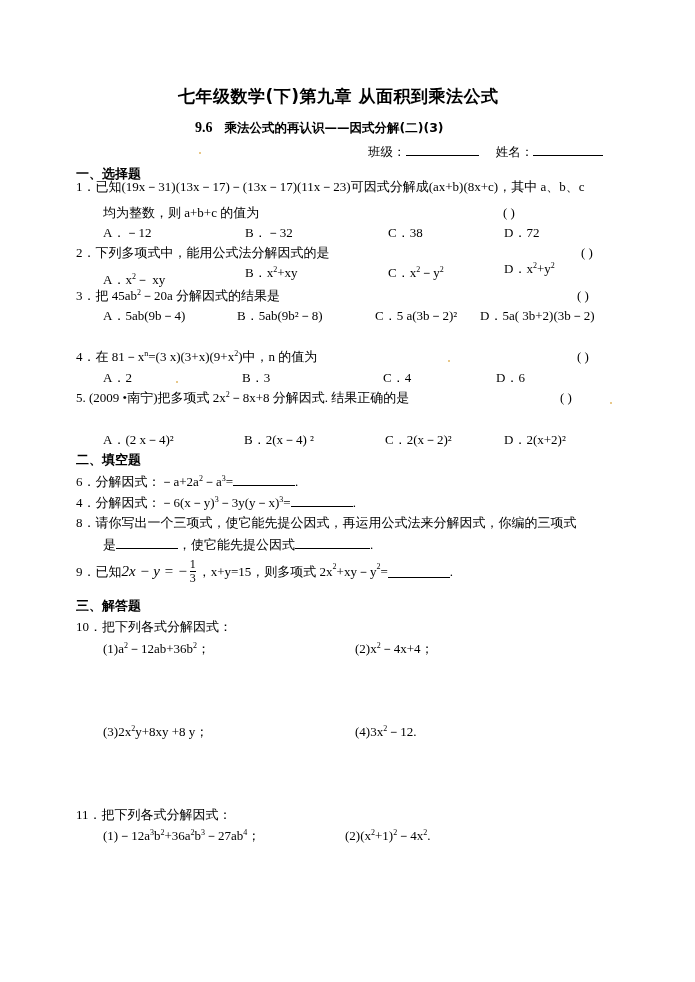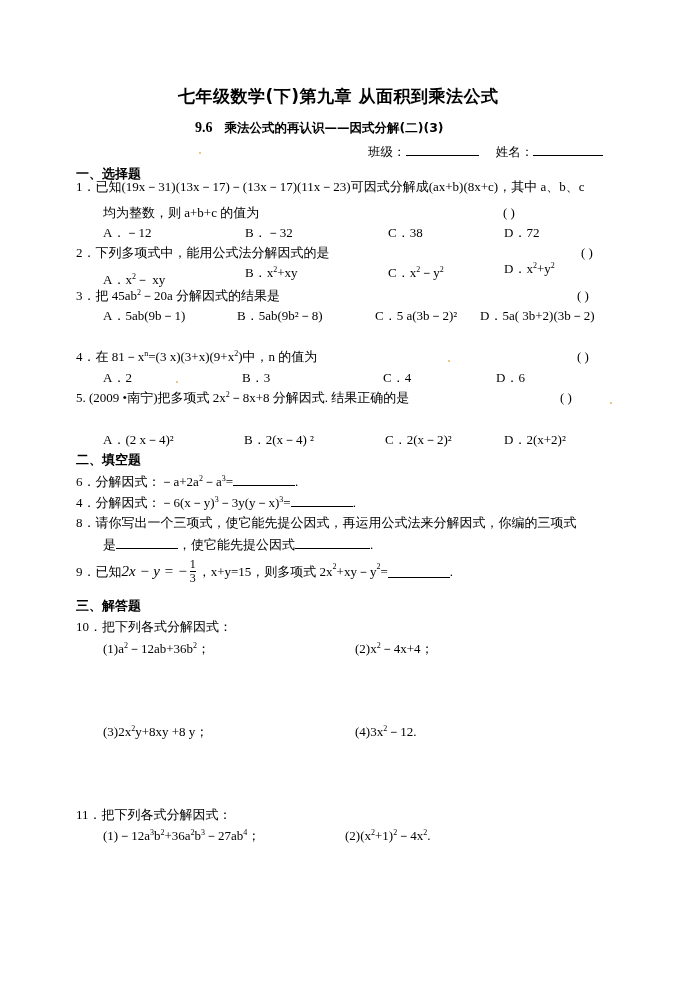--- a/index.html
+++ b/index.html
@@ -48,21 +48,21 @@
 
 <div class="abs q" style="top:246px;">2．下列多项式中，能用公式法分解因式的是</div>
 <div class="abs" style="left:581px; top:246px;">(      )</div>
 <div class="abs opt" style="left:103px; top:273px;"><span>A．</span><span>x</span><sup>2</sup><span>－ xy</span></div>
 <div class="abs opt" style="left:245px; top:266px;"><span>B．</span><span>x</span><sup>2</sup><span>+xy</span></div>
 <div class="abs opt" style="left:388px; top:266px;"><span>C．</span><span>x</span><sup>2</sup><span>－y</span><sup>2</sup></div>
 <div class="abs opt" style="left:504px; top:262px;"><span>D．</span><span>x</span><sup>2</sup><span>+y</span><sup>2</sup></div>
 
 <div class="abs q" style="top:289px;"><span>3．把 45ab</span><sup>2</sup><span>－20a 分解因式的结果是</span></div>
 <div class="abs" style="left:577px; top:289px;">(      )</div>
-<div class="abs opt" style="left:103px; top:309px;">A．5ab(9b－1)</div>
+<div class="abs opt" style="left:103px; top:309px;">A．5ab(9b－4)</div>
 <div class="abs opt" style="left:237px; top:309px;">B．5ab(9b²－8)</div>
 <div class="abs opt" style="left:375px; top:309px;">C．5 a(3b－2)²</div>
 <div class="abs opt" style="left:480px; top:309px;">D．5a( 3b+2)(3b－2)</div>
 
 <div class="abs q" style="top:350px;"><span>4．在 81－x</span><sup>n</sup><span>=(3 x)(3+x)(9+x</span><sup>2</sup><span>)中，n 的值为</span></div>
 <div class="abs" style="left:577px; top:350px;">(      )</div>
 <div class="abs opt" style="left:103px; top:371px;">A．2</div>
 <div class="abs opt" style="left:242px; top:371px;">B．3</div>
 <div class="abs opt" style="left:383px; top:371px;">C．4</div>
 <div class="abs opt" style="left:496px; top:371px;">D．6</div>

